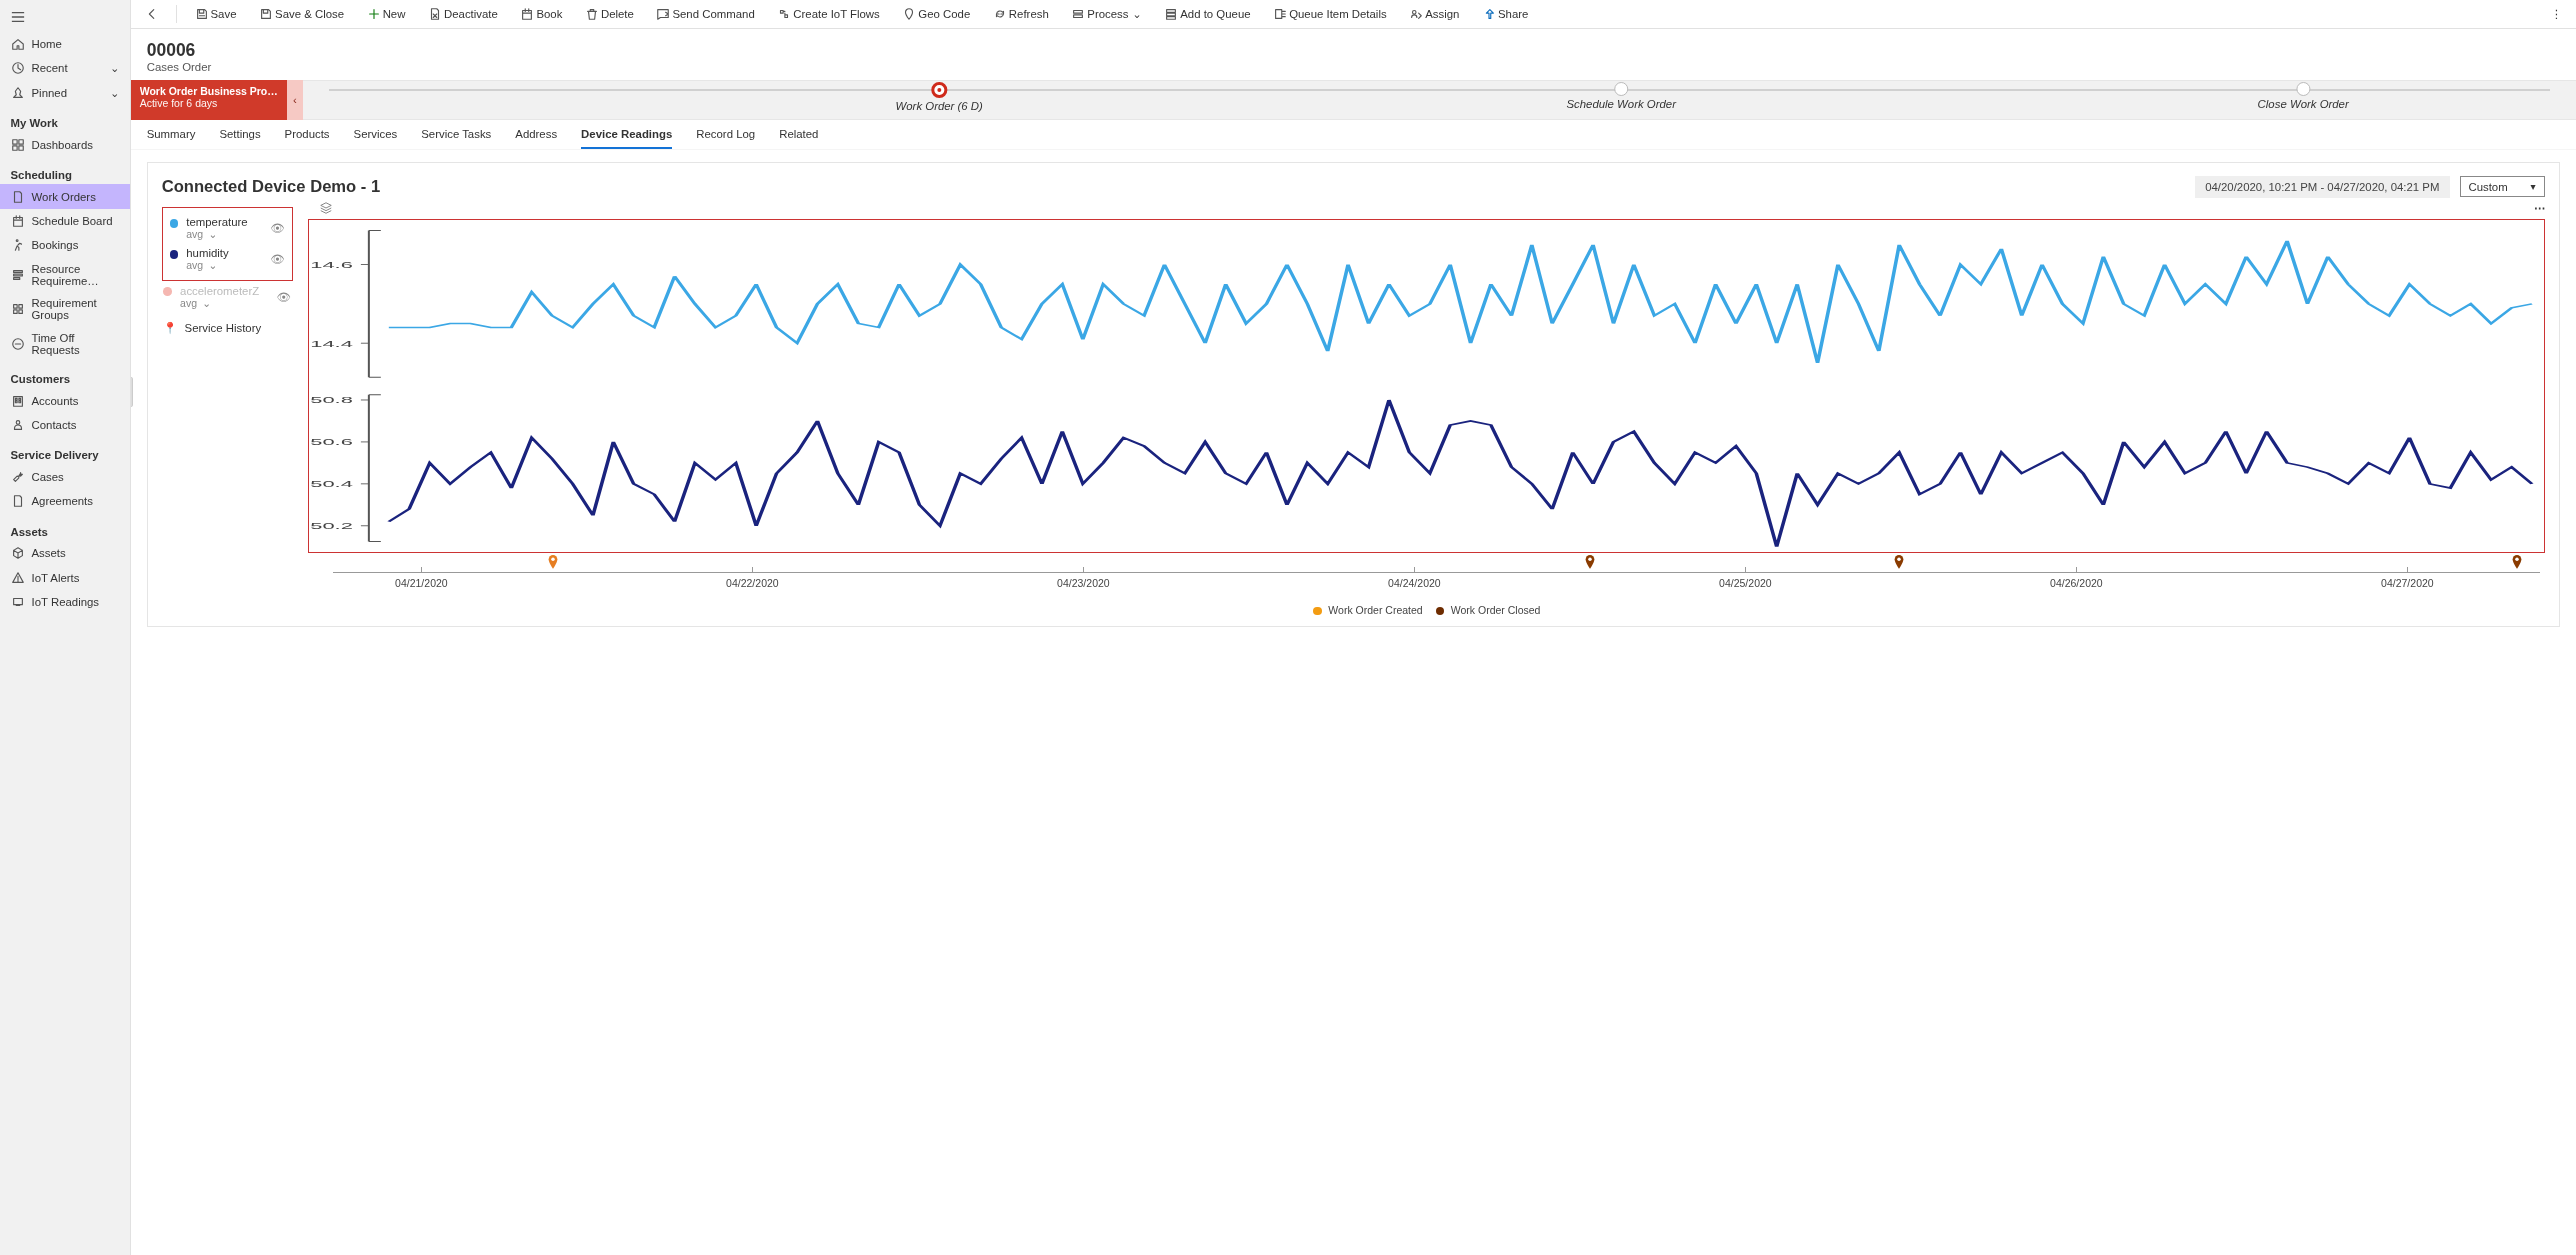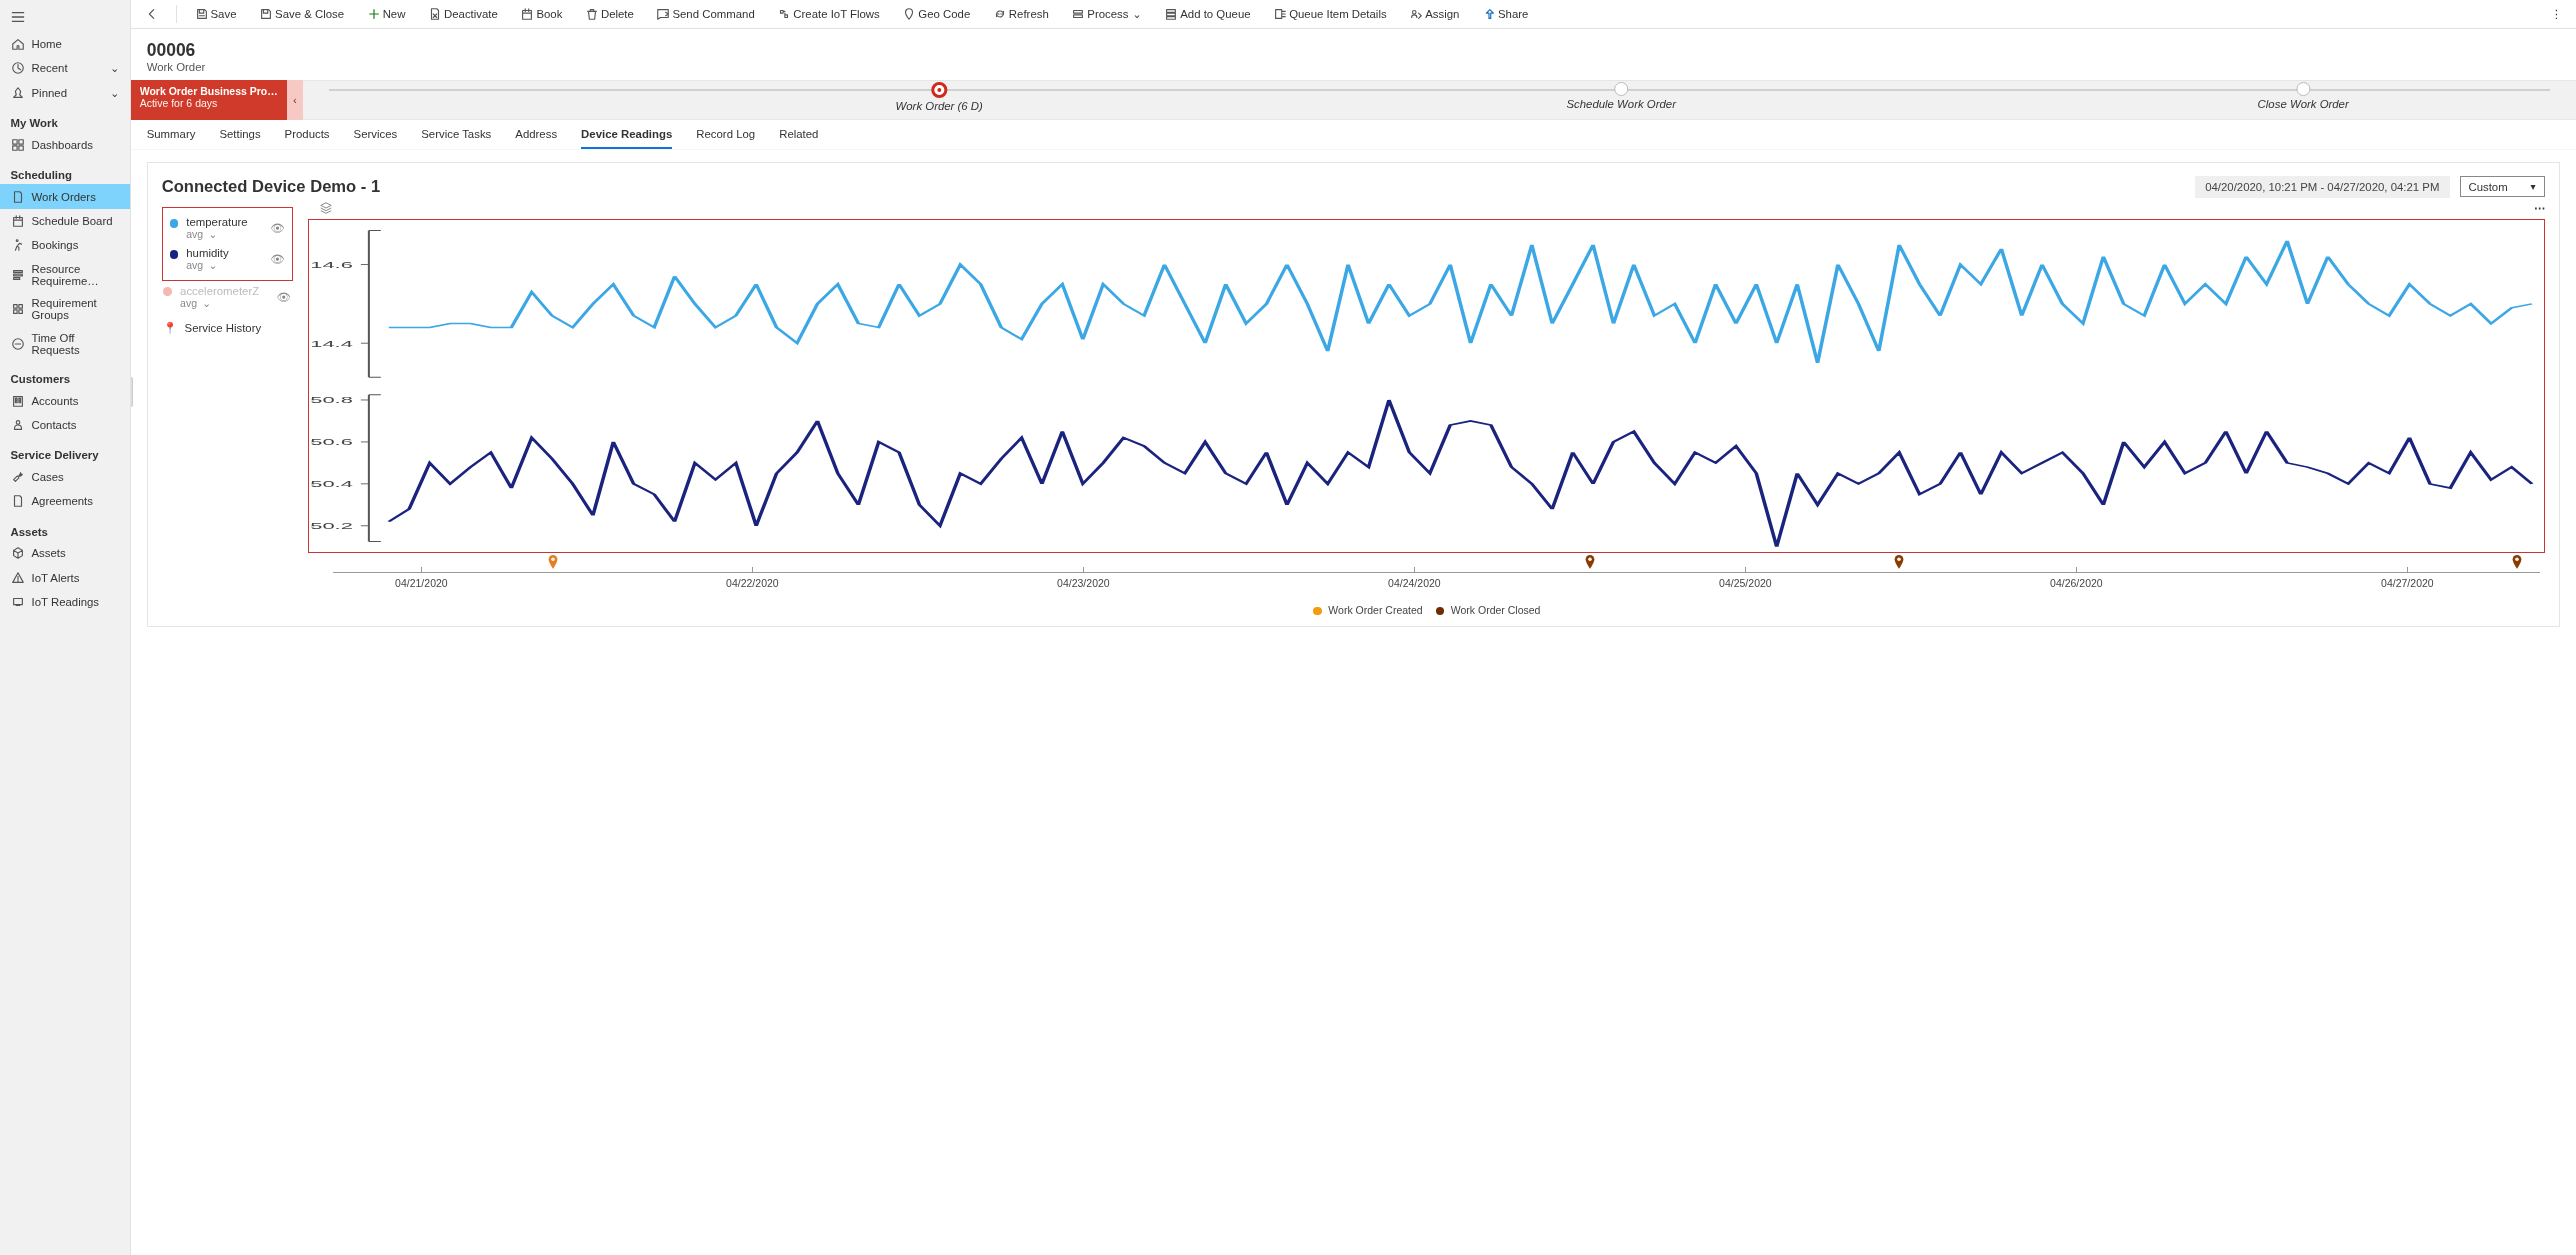--- a/index.html
+++ b/index.html
@@ -4,21 +4,21 @@
 <style>
   * { box-sizing: border-box; margin: 0; padding: 0; }
   html, body { height: 100%; font-family: "Segoe UI", Arial, sans-serif; font-size: 11.4px; color: #333; background: #fff; }
   body { display: flex; }
 
   
   .sidebar { width: 131px; background: #f1f1f1; border-right: 0.9px solid #e1e1e1; display: flex; flex-direction: column; padding-top: 5.2px; }
   .sidebar .hamburger { padding: 5.2px 10.5px; }
   .sidebar .hamburger svg { width: 14px; height: 14px; }
   .nav-row { display: flex; align-items: center; padding: 5.2px 10.5px; gap: 7px; cursor: pointer; color: #333; }
-  .nav-row.selected { background: #7dd3fc; }
+  .nav-row.selected { background: #c4b5fd; }
   .nav-row .nav-icon { width: 14px; height: 14px; flex-shrink: 0; display: flex; align-items: center; justify-content: center; }
   .nav-row .nav-chev { margin-left: auto; }
   .nav-section { padding: 12.2px 10.5px 3.5px; font-weight: 600; color: #333; }
 
   
   .main { flex: 1; display: flex; flex-direction: column; min-width: 0; }
   .cmdbar { display: flex; align-items: center; gap: 12.2px; padding: 3.5px 8.7px; border-bottom: 0.9px solid #e1e1e1; flex-wrap: nowrap; overflow: hidden; }
   .cmdbar .cmd-btn { display: flex; align-items: center; gap: 2px; padding: 3.5px 5.2px; cursor: pointer; color: #333; white-space: nowrap; }
   .cmdbar .cmd-icon { width: 14px; height: 14px; flex-shrink: 0; }
   .cmdbar .sep { width: 0.9px; height: 17.5px; background: #e1e1e1; }
@@ -352,21 +352,21 @@
           <span>Share</span>
         </div>
       </div>
     <div class="cmd-btn overflow">
       <span>⋮</span>
     </div>
   </div>
 
   <div class="record-header">
     <div class="rec-title">00006</div>
-    <div class="rec-sub">Work Order</div>
+    <div class="rec-sub">Cases Order</div>
   </div>
 
   <div class="bpf-row">
     <div class="bpf-left">
       <div class="bpf-title">Work Order Business Pro…</div>
       <div class="bpf-sub">Active for 6 days</div>
     </div>
     <div class="bpf-chevron-btn">
       <span style="color:#8a2b1f;">‹</span>
     </div>

